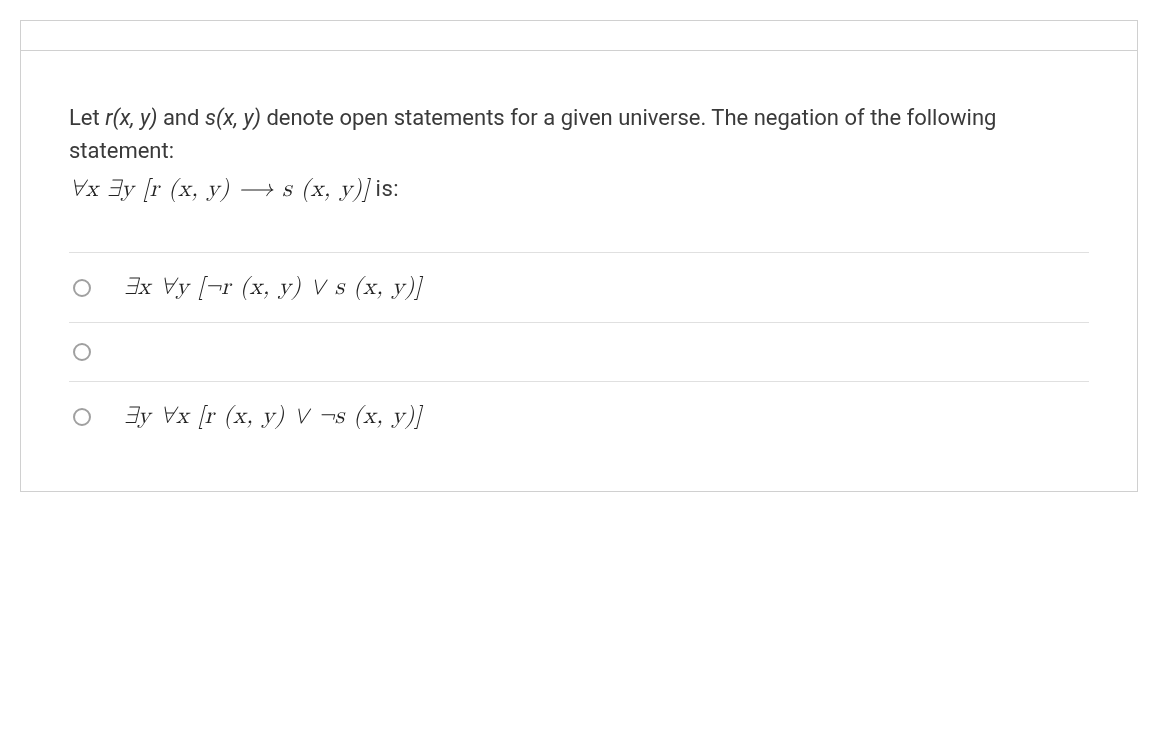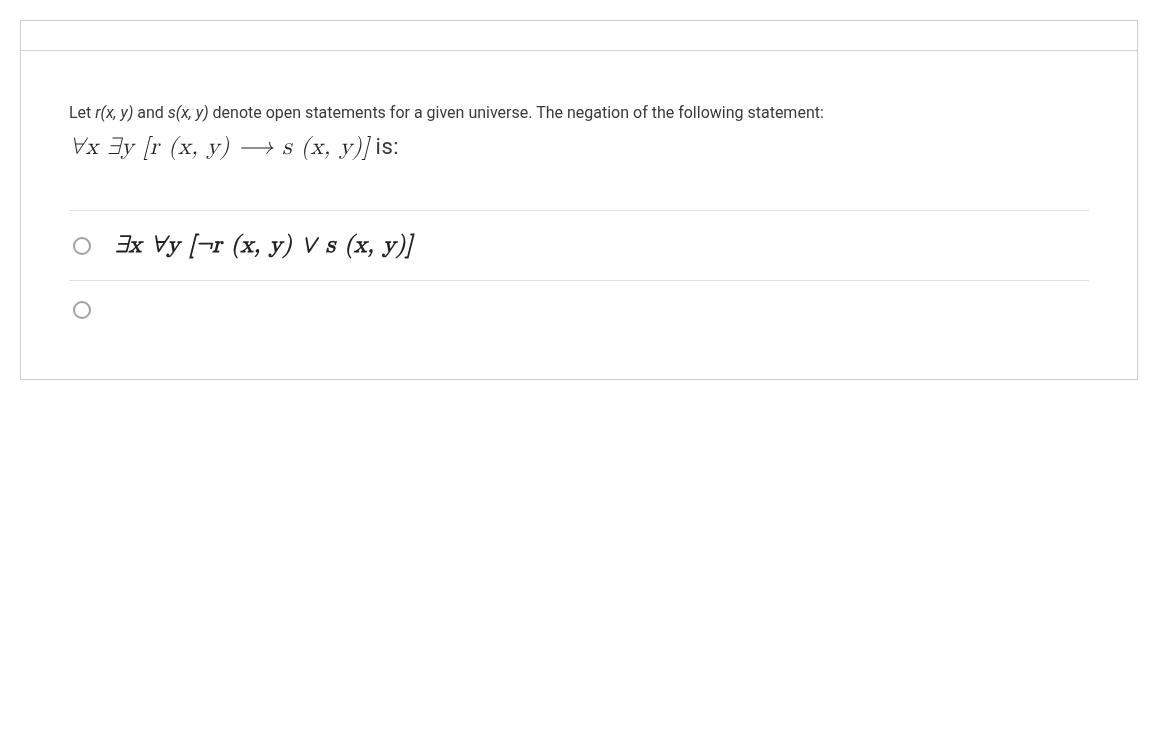--- a/index.html
+++ b/index.html
@@ -21,21 +21,21 @@
     }
     .top-border {
       border-top: 1px solid #d0d0d0;
       height: 30px;
     }
     .question-box {
       border-top: 1px solid #d0d0d0;
       padding: 50px 48px 40px 48px;
     }
     .question-text {
-      font-size: 16px;
+      font-size: 22px;
       color: #3a3a3a;
       line-height: 1.5;
       margin-bottom: 8px;
     }
     .question-formula {
       font-family: "Latin Modern Math", "Computer Modern", "Times New Roman", serif;
       font-size: 24px;
       color: #222;
       margin-top: 0;
       letter-spacing: 0.5px;
@@ -46,22 +46,21 @@
       color: #3a3a3a;
     }
     .options {
       margin-top: 48px;
     }
     .option-row {
       border-top: 1px solid #e0e0e0;
       padding: 20px 0 20px 4px;
       display: flex;
       align-items: center;
-      gap: 24px;
-      font-weight: bold;
+      gap: 33px;
     }
     .radio {
       width: 18px;
       height: 18px;
       border: 2px solid #a0a0a0;
       border-radius: 50%;
       flex-shrink: 0;
       display: flex;
       align-items: center;
       justify-content: center;
@@ -101,15 +100,19 @@
     </div>
 
     <div class="options">
       <div class="option-row">
         <div class="radio"></div>
         <div class="option-formula italic">∃x ∀y [¬r (x, y)  ∨  s (x, y)]</div>
       </div>
       <div class="option-row">
         <div class="radio"></div>
       </div>
+      <div class="option-row">
+        <div class="radio"></div>
+        <div class="option-formula italic">∃y ∀x [r (x, y)  ∨  ¬s (x, y)]</div>
+      </div>
     </div>
   </div>
 </div>
 
 </body></html>

